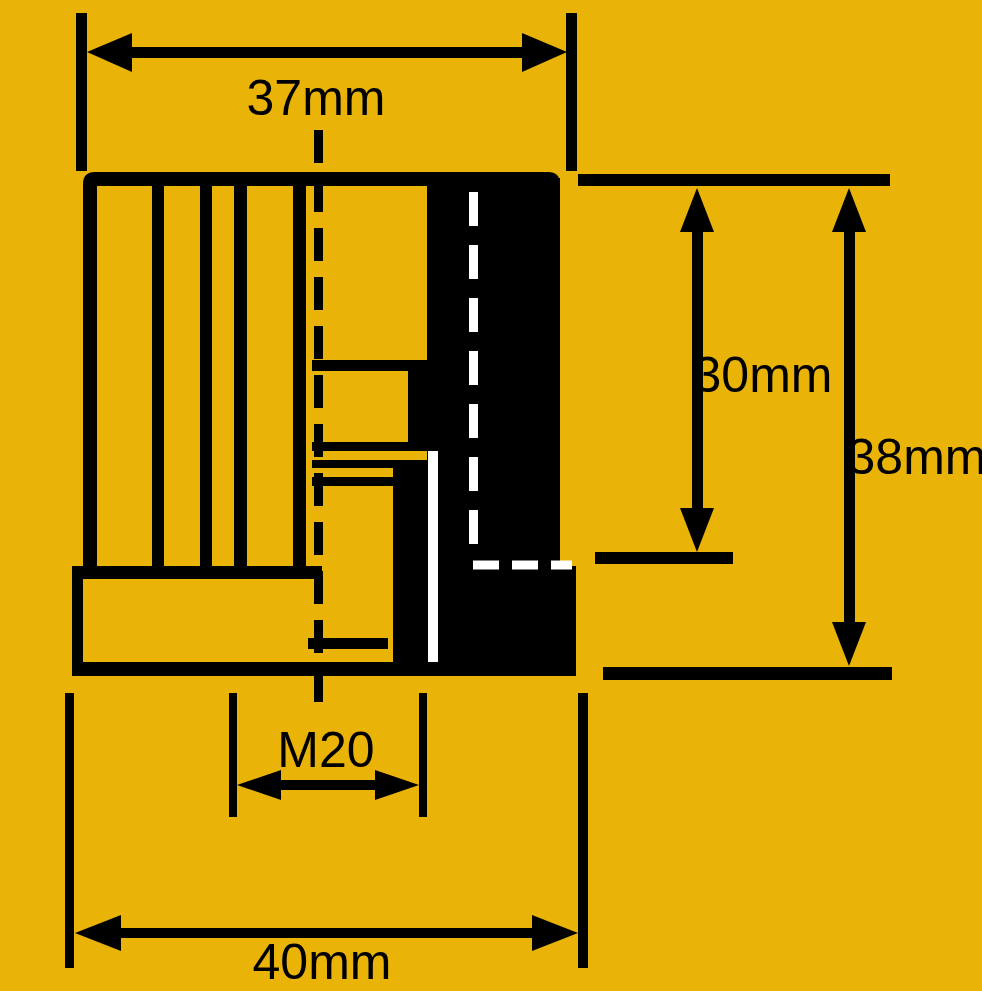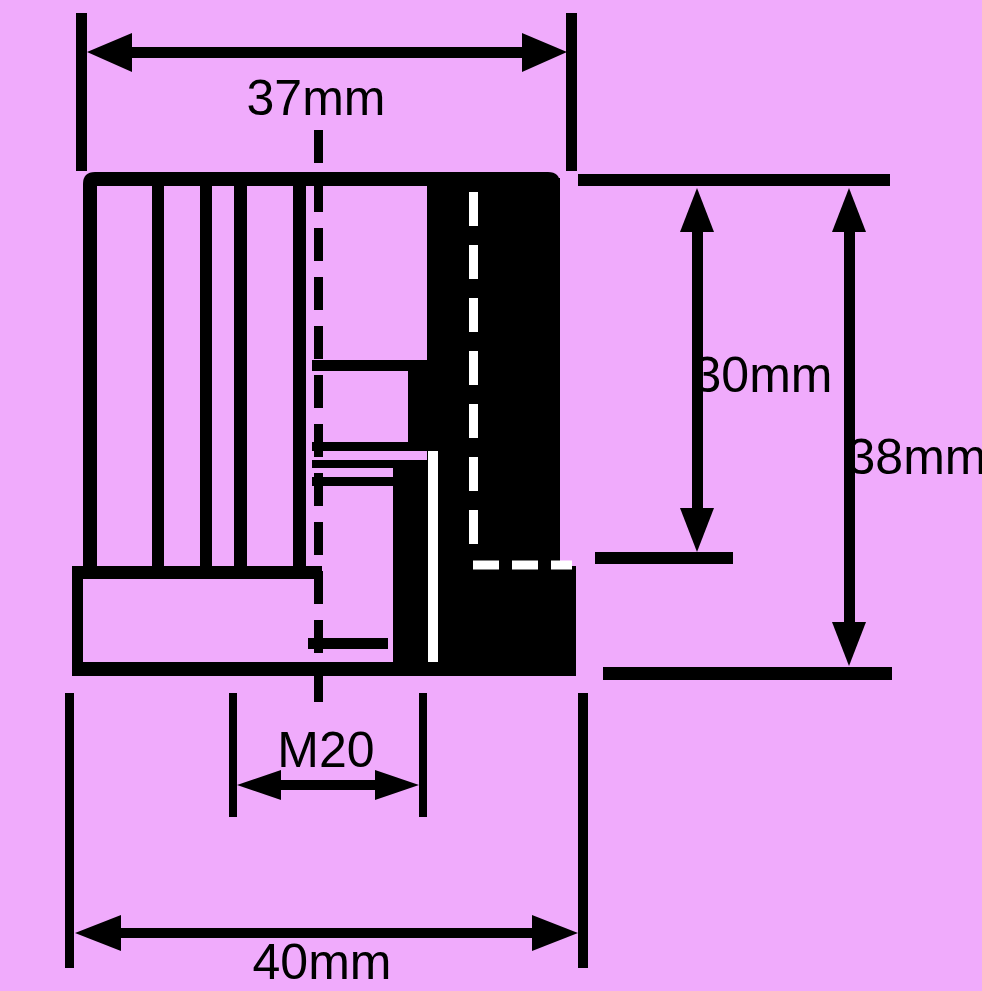--- a/index.html
+++ b/index.html
@@ -4,21 +4,21 @@
 <style>
   html, body {
     margin: 0;
     padding: 0;
     background: #ffffff;
   }
   .stage {
     position: relative;
     width: 982px;
     height: 991px;
-    background: #f0abfc;
+    background: #eab308;
     font-family: "Liberation Sans", sans-serif;
   }
   svg { display: block; }
   text {
     font-family: "Liberation Sans", sans-serif;
     font-size: 50px;
     fill: #000000;
   }
 </style>
 </head>

